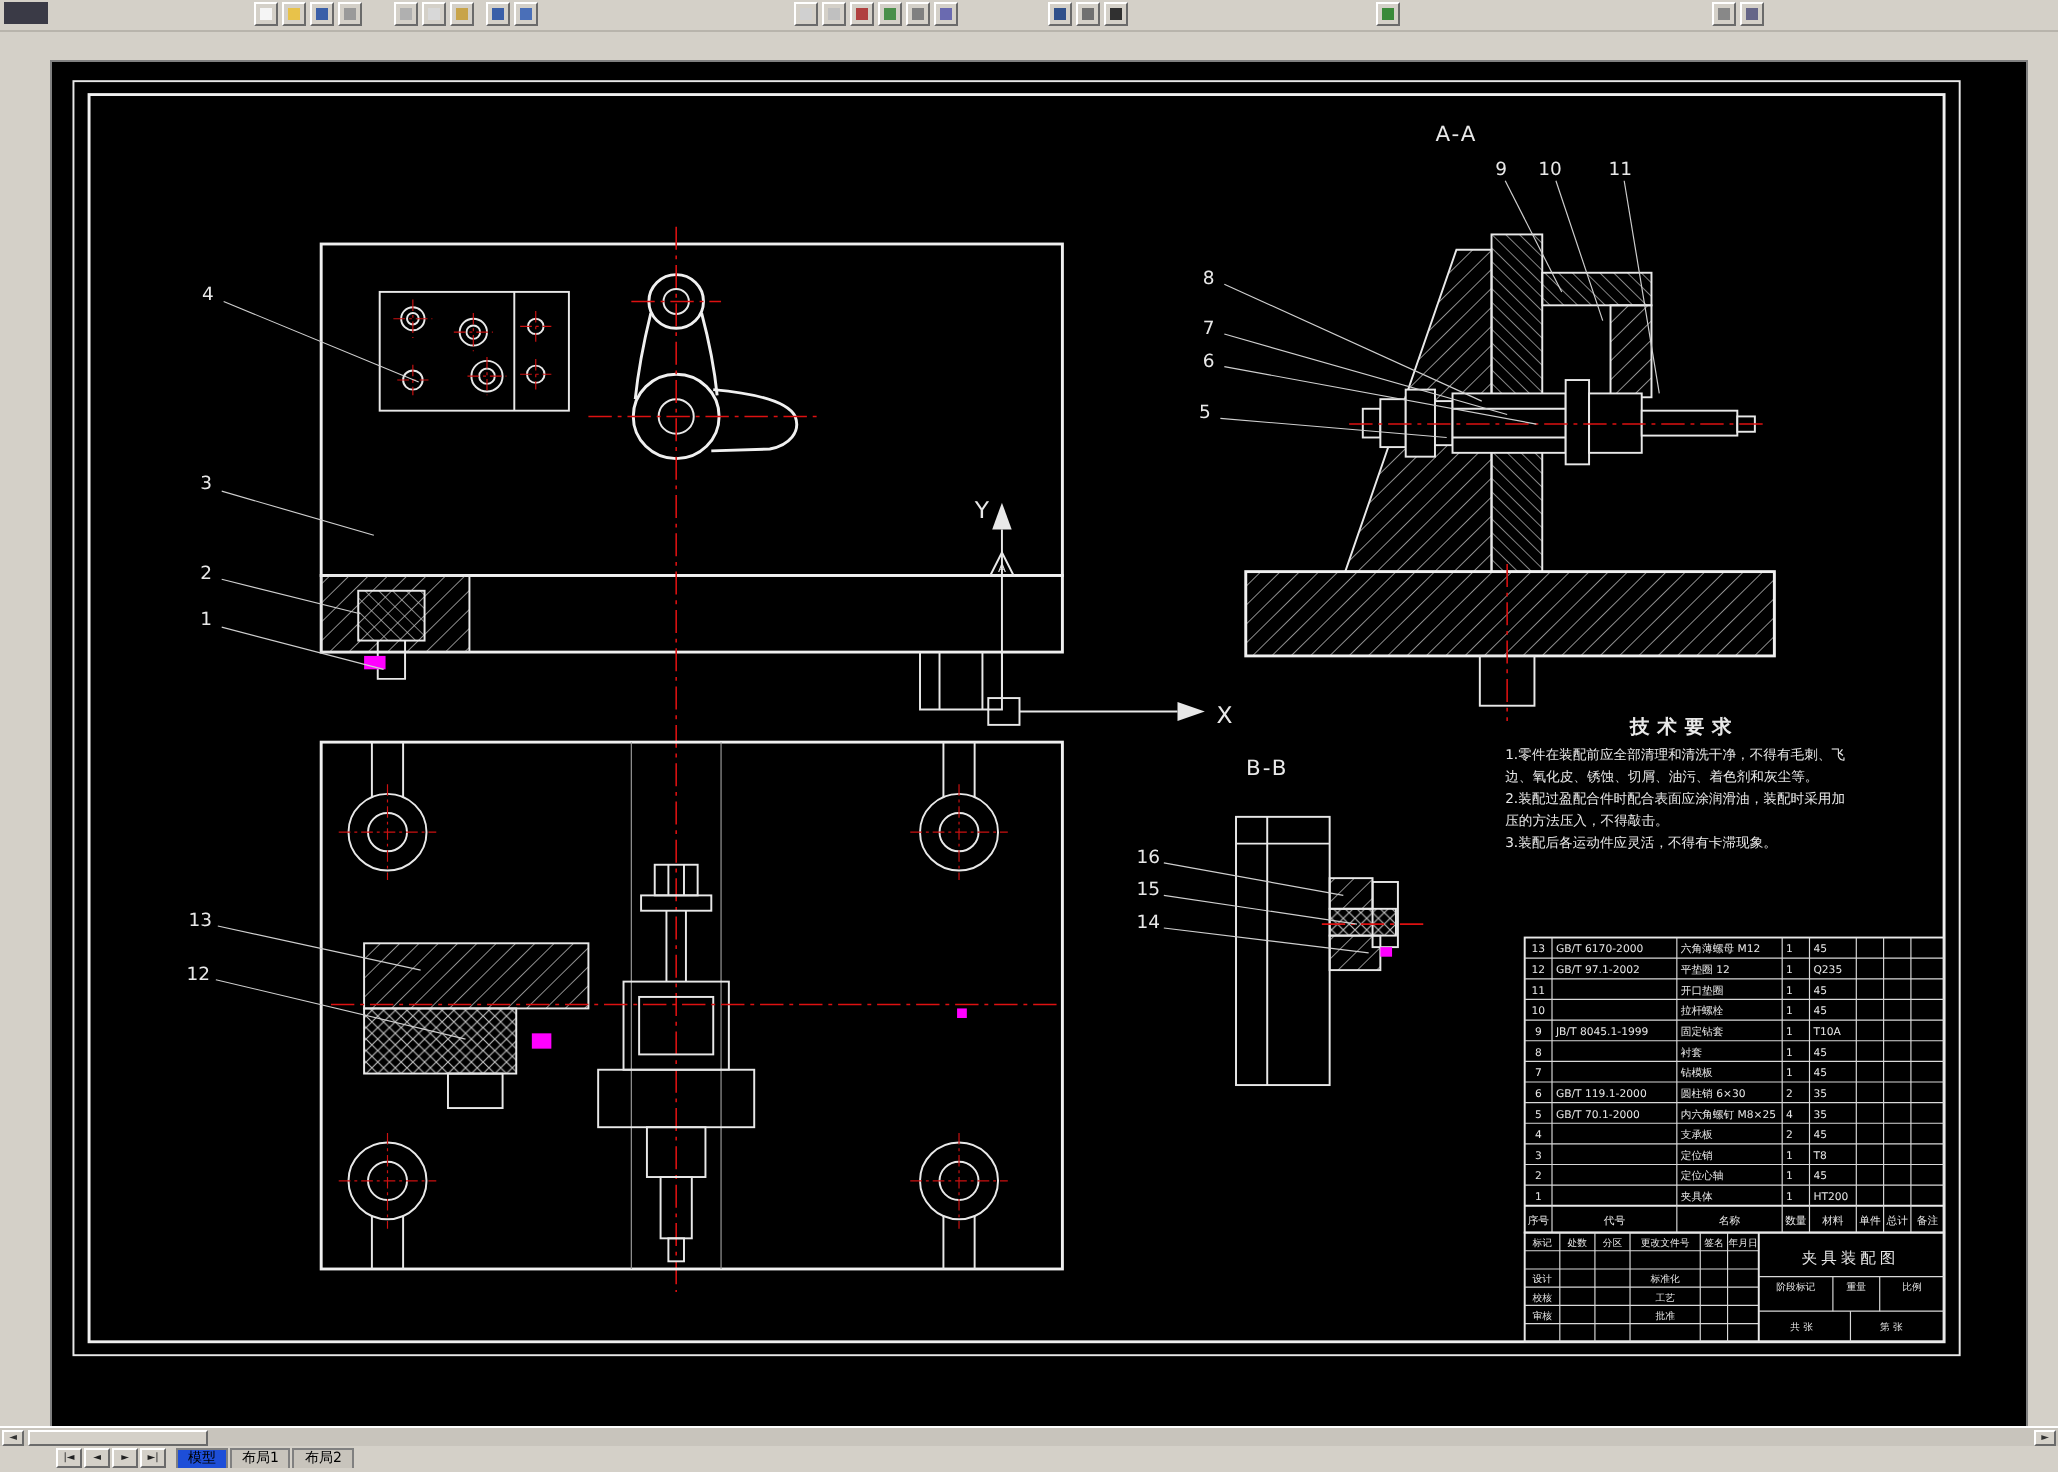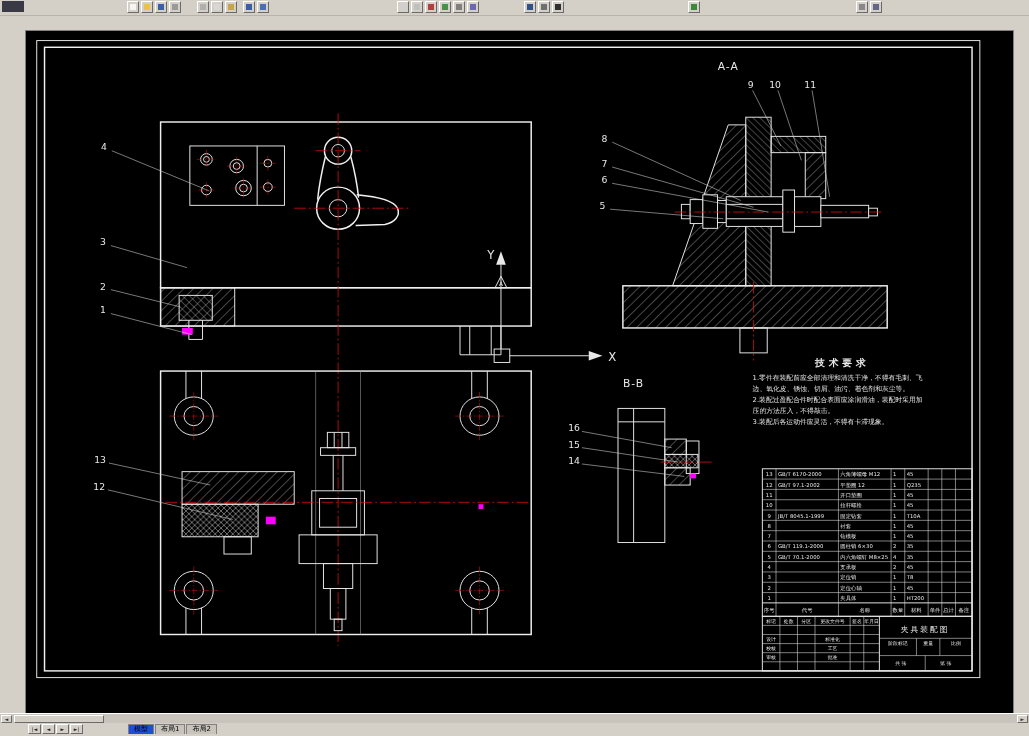--- a/index.html
+++ b/index.html
@@ -23,21 +23,21 @@
   #scrollthumb{position:absolute;left:14px;top:1px;width:90px;height:8px;background:#d4d0c8;
     border:1px solid;border-color:#fff #6a6a6a #6a6a6a #fff;box-sizing:border-box;}
   #statusbar{position:absolute;left:0;top:723px;width:1029px;height:13px;background:#d4d0c8;}
   #tabnav{position:absolute;left:28px;top:1px;display:flex;gap:1px;}
   .navbtn{width:13px;height:10px;background:#d4d0c8;border:1px solid;
     border-color:#fff #6a6a6a #6a6a6a #fff;font-size:5px;line-height:9px;text-align:center;
     color:#222;box-sizing:border-box;}
   #tabbar{position:absolute;left:88px;top:1px;display:flex;gap:1px;}
   .tab{font-size:7px;line-height:9px;padding:0 5px;background:#c8c4bc;color:#000;
     border:1px solid #808080;border-bottom:none;}
-  .tab.active{background:#1d4ed8;margin-left:40px;}
+  .tab.active{background:#1d4ed8;}
   
   .wl{stroke:#e8e8e8;stroke-width:1;fill:none;}
   .wl2{stroke:#f0f0f0;stroke-width:1.5;fill:none;}
   .wlt{stroke:#9a9a9a;stroke-width:0.6;fill:none;}
   .wlf{stroke:#e8e8e8;stroke-width:1;fill:#000;}
   .cl{stroke:#dd1111;stroke-width:0.8;fill:none;stroke-dasharray:12 3 2 3;}
   .clt{stroke:#cc1111;stroke-width:0.6;fill:none;stroke-dasharray:6 2 1.5 2;}
   .ldr{stroke:#cfcfcf;stroke-width:0.6;fill:none;}
   .tl{stroke:#d8d8d8;stroke-width:0.6;fill:none;}
   text{fill:#e8e8e8;font-family:"DejaVu Sans",sans-serif;}

